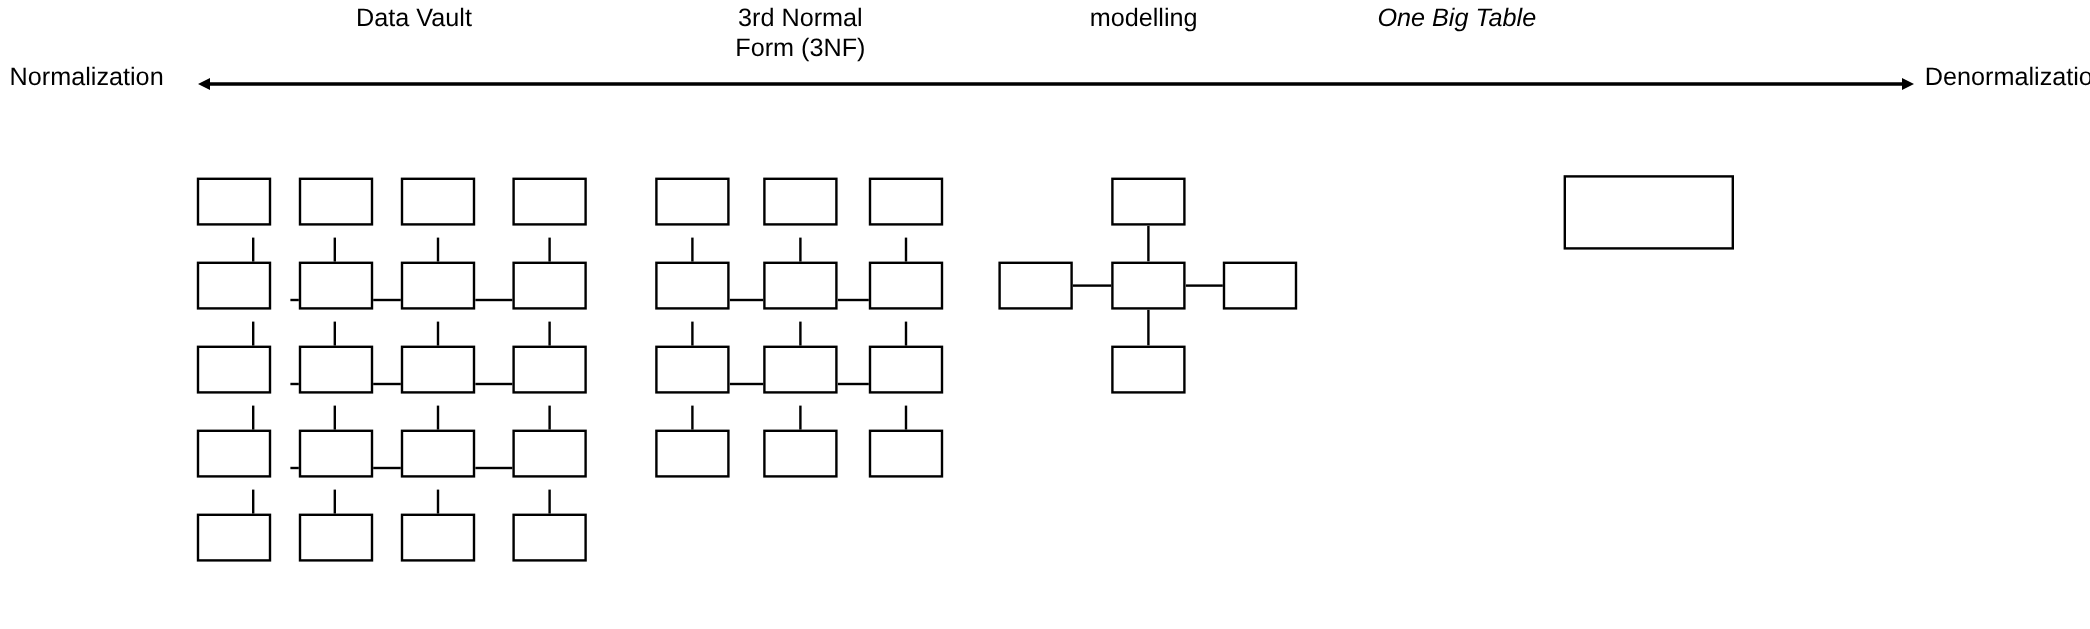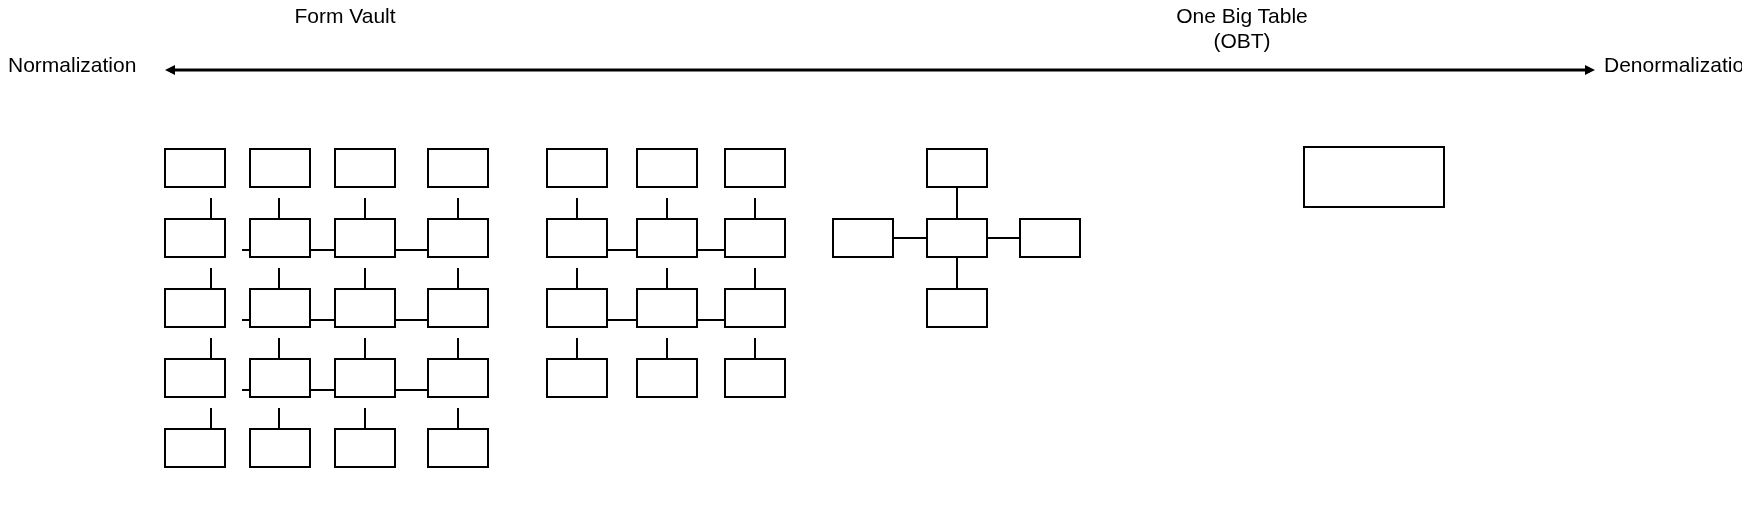--- a/index.html
+++ b/index.html
@@ -64,30 +64,34 @@
         <path d="M10,0 L0,5 L10,10 z" fill="#000"></path>
       </marker>
       <marker id="ahR" markerWidth="12" markerHeight="12" refX="2" refY="5" orient="auto" markerUnits="userSpaceOnUse">
         <path d="M2,0 L12,5 L2,10 z" fill="#000"></path>
       </marker>
     </defs>
     <line x1="175" y1="70" x2="1585" y2="70" stroke="#000" stroke-width="3" marker-start="url(#ahL)" marker-end="url(#ahR)"></line>
   </svg>
 
   <div class="phase-label" style="left:235px;top:3px;width:220px;">
-    <span class="l1">Form Vault</span>
-  </div>
-
+    <span class="l1">Data Vault</span>
+  </div>
+
+  <div class="phase-label" style="left:557px;top:3px;width:220px;">
+    <span class="l1">3rd Normal</span>
+    <span class="l2">Form (3NF)</span>
+  </div>
 
   <div class="phase-label" style="left:843px;top:3px;width:220px;">
-  </div>
-
-  <div class="phase-label" style="left:1132px;top:3px;width:220px;">
+    <span class="l2">modelling</span>
+  </div>
+
+  <div class="phase-label" style="left:1104px;top:3px;width:220px;font-style:italic;">
     <span class="l1">One Big Table</span>
-    <span class="l2">(OBT)</span>
   </div>
 
   <div>
 
     <div class="conn v" style="left:210px;top:198px;height:32px;"></div>
     <div class="conn v" style="left:210px;top:268px;height:32px;"></div>
     <div class="conn v" style="left:210px;top:338px;height:32px;"></div>
     <div class="conn v" style="left:210px;top:408px;height:32px;"></div>
 
     <div class="conn v" style="left:278px;top:198px;height:32px;"></div>

